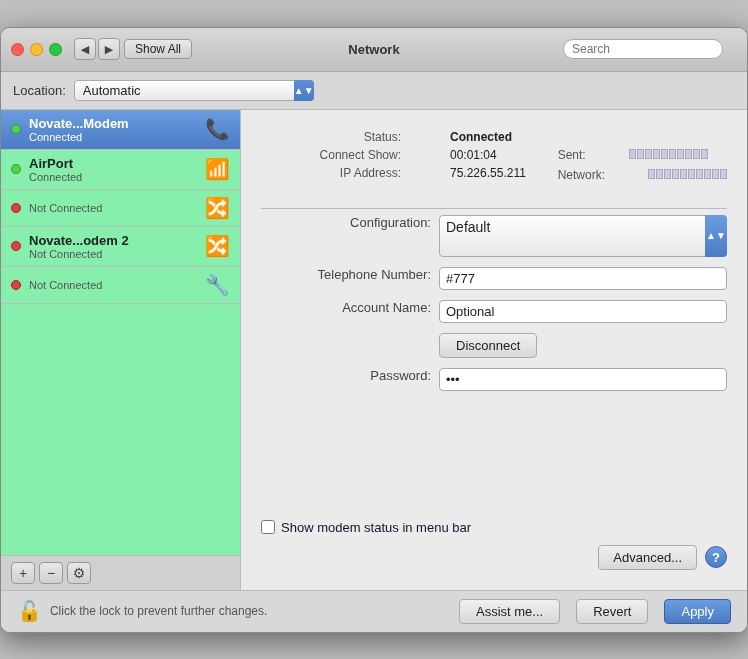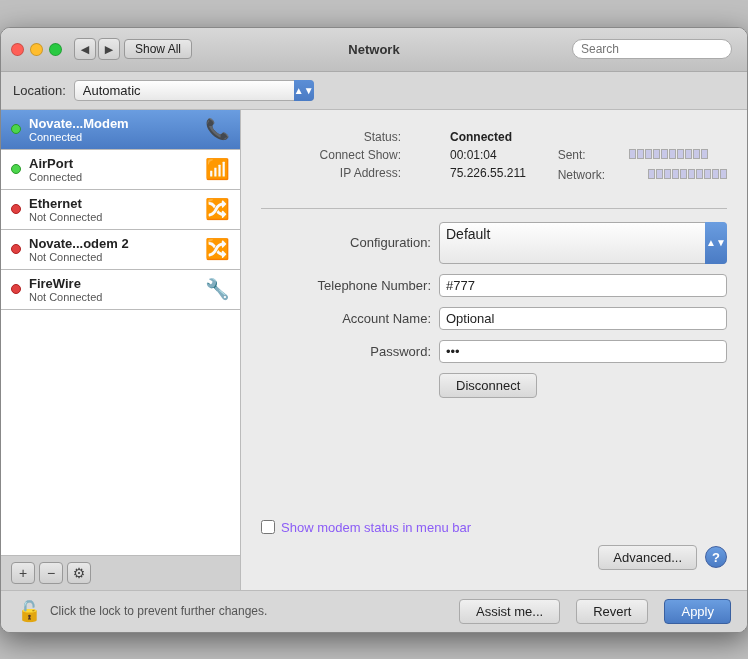--- a/index.html
+++ b/index.html
@@ -75,21 +75,21 @@
       border: 1px solid #999;
       border-radius: 4px;
       padding: 2px 10px;
       font-size: 12px;
       cursor: pointer;
       color: #222;
       margin-left: 4px;
     }
     .search-box {
       position: absolute;
-      right: 15px;
+      right: 24px;
       top: 50%;
       transform: translateY(-50%);
       background: white;
       border: 1px solid #aaa;
       border-radius: 10px;
       width: 160px;
       height: 20px;
       padding: 0 8px;
       font-size: 12px;
     }
@@ -142,21 +142,21 @@
       transform: none;
       color: white;
       font-size: 10px;
     }
     .main-content {
       display: flex;
       height: 480px;
     }
     .sidebar {
       width: 240px;
-      background: #ffffff;
+      background: #86efac;
       border-right: 1px solid #bbb;
       display: flex;
       flex-direction: column;
     }
     .sidebar-list {
       flex: 1;
       overflow-y: auto;
     }
     .sidebar-item {
       display: flex;
@@ -264,23 +264,21 @@
       width: 7px;
       height: 10px;
       background: #c8c8e8;
       border: 1px solid #aaa;
     }
     .form-section {
       flex: 1;
     }
     .form-row {
       display: flex;
-      align-items: center;
       margin-bottom: 10px;
-      margin-top: 7px;
     }
     .form-label {
       text-align: right;
       width: 170px;
       font-size: 13px;
       color: #444;
       margin-right: 8px;
     }
     .form-input {
       flex: 1;
@@ -341,21 +339,21 @@
       display: flex;
       align-items: center;
       gap: 6px;
     }
     .checkbox-row input[type="checkbox"] {
       width: 14px;
       height: 14px;
     }
     .checkbox-label {
       font-size: 13px;
-      color: #8b5cf6;
+      color: #0f172a;
     }
     .bottom-buttons {
       display: flex;
       align-items: center;
       justify-content: flex-end;
       gap: 8px;
     }
     .adv-btn {
       background: linear-gradient(to bottom, #f0f0f0, #d8d8d8);
       border: 1px solid #aaa;
@@ -478,39 +476,37 @@
           <div class="item-text">
             <div class="item-name">AirPort</div>
             <div class="item-status">Connected</div>
           </div>
           <span class="item-icon">📶</span>
         </div>
 
         <div class="sidebar-item">
           <div class="status-dot dot-red"></div>
           <div class="item-text">
-            <div class="item-name">Ethernet</div>
             <div class="item-status">Not Connected</div>
           </div>
           <span class="item-icon">🔀</span>
         </div>
 
         <div class="sidebar-item">
           <div class="status-dot dot-red"></div>
           <div class="item-text">
             <div class="item-name">Novate...odem 2</div>
             <div class="item-status">Not Connected</div>
           </div>
           <span class="item-icon">🔀</span>
         </div>
 
         <div class="sidebar-item">
           <div class="status-dot dot-red"></div>
           <div class="item-text">
-            <div class="item-name">FireWire</div>
             <div class="item-status">Not Connected</div>
           </div>
           <span class="item-icon">🔧</span>
         </div>
       </div>
       <div class="sidebar-toolbar">
         <div class="sidebar-btn">+</div>
         <div class="sidebar-btn">−</div>
         <div class="sidebar-btn">⚙</div>
       </div>
@@ -587,27 +583,27 @@
           <span class="form-label">Telephone Number:</span>
           <input class="form-input" type="text" value="#777" style="">
         </div>
 
         <div class="form-row">
           <span class="form-label">Account Name:</span>
           <input class="form-input" type="text" value="Optional" style="">
         </div>
 
         <div class="form-row">
+          <span class="form-label"></span>
+          <button class="disconnect-btn">Disconnect</button>
+        </div>
+
+        <div class="form-row">
           <span class="form-label">Password:</span>
           <input class="form-input" type="password" value="abc" style="">
-        </div>
-
-        <div class="form-row">
-          <span class="form-label"></span>
-          <button class="disconnect-btn">Disconnect</button>
         </div>
       </div>
 
       <div class="bottom-section">
         <div class="checkbox-row">
           <input type="checkbox" style="">
           <span class="checkbox-label">Show modem status in menu bar</span>
         </div>
         <div class="bottom-buttons">
           <button class="adv-btn">Advanced...</button>

